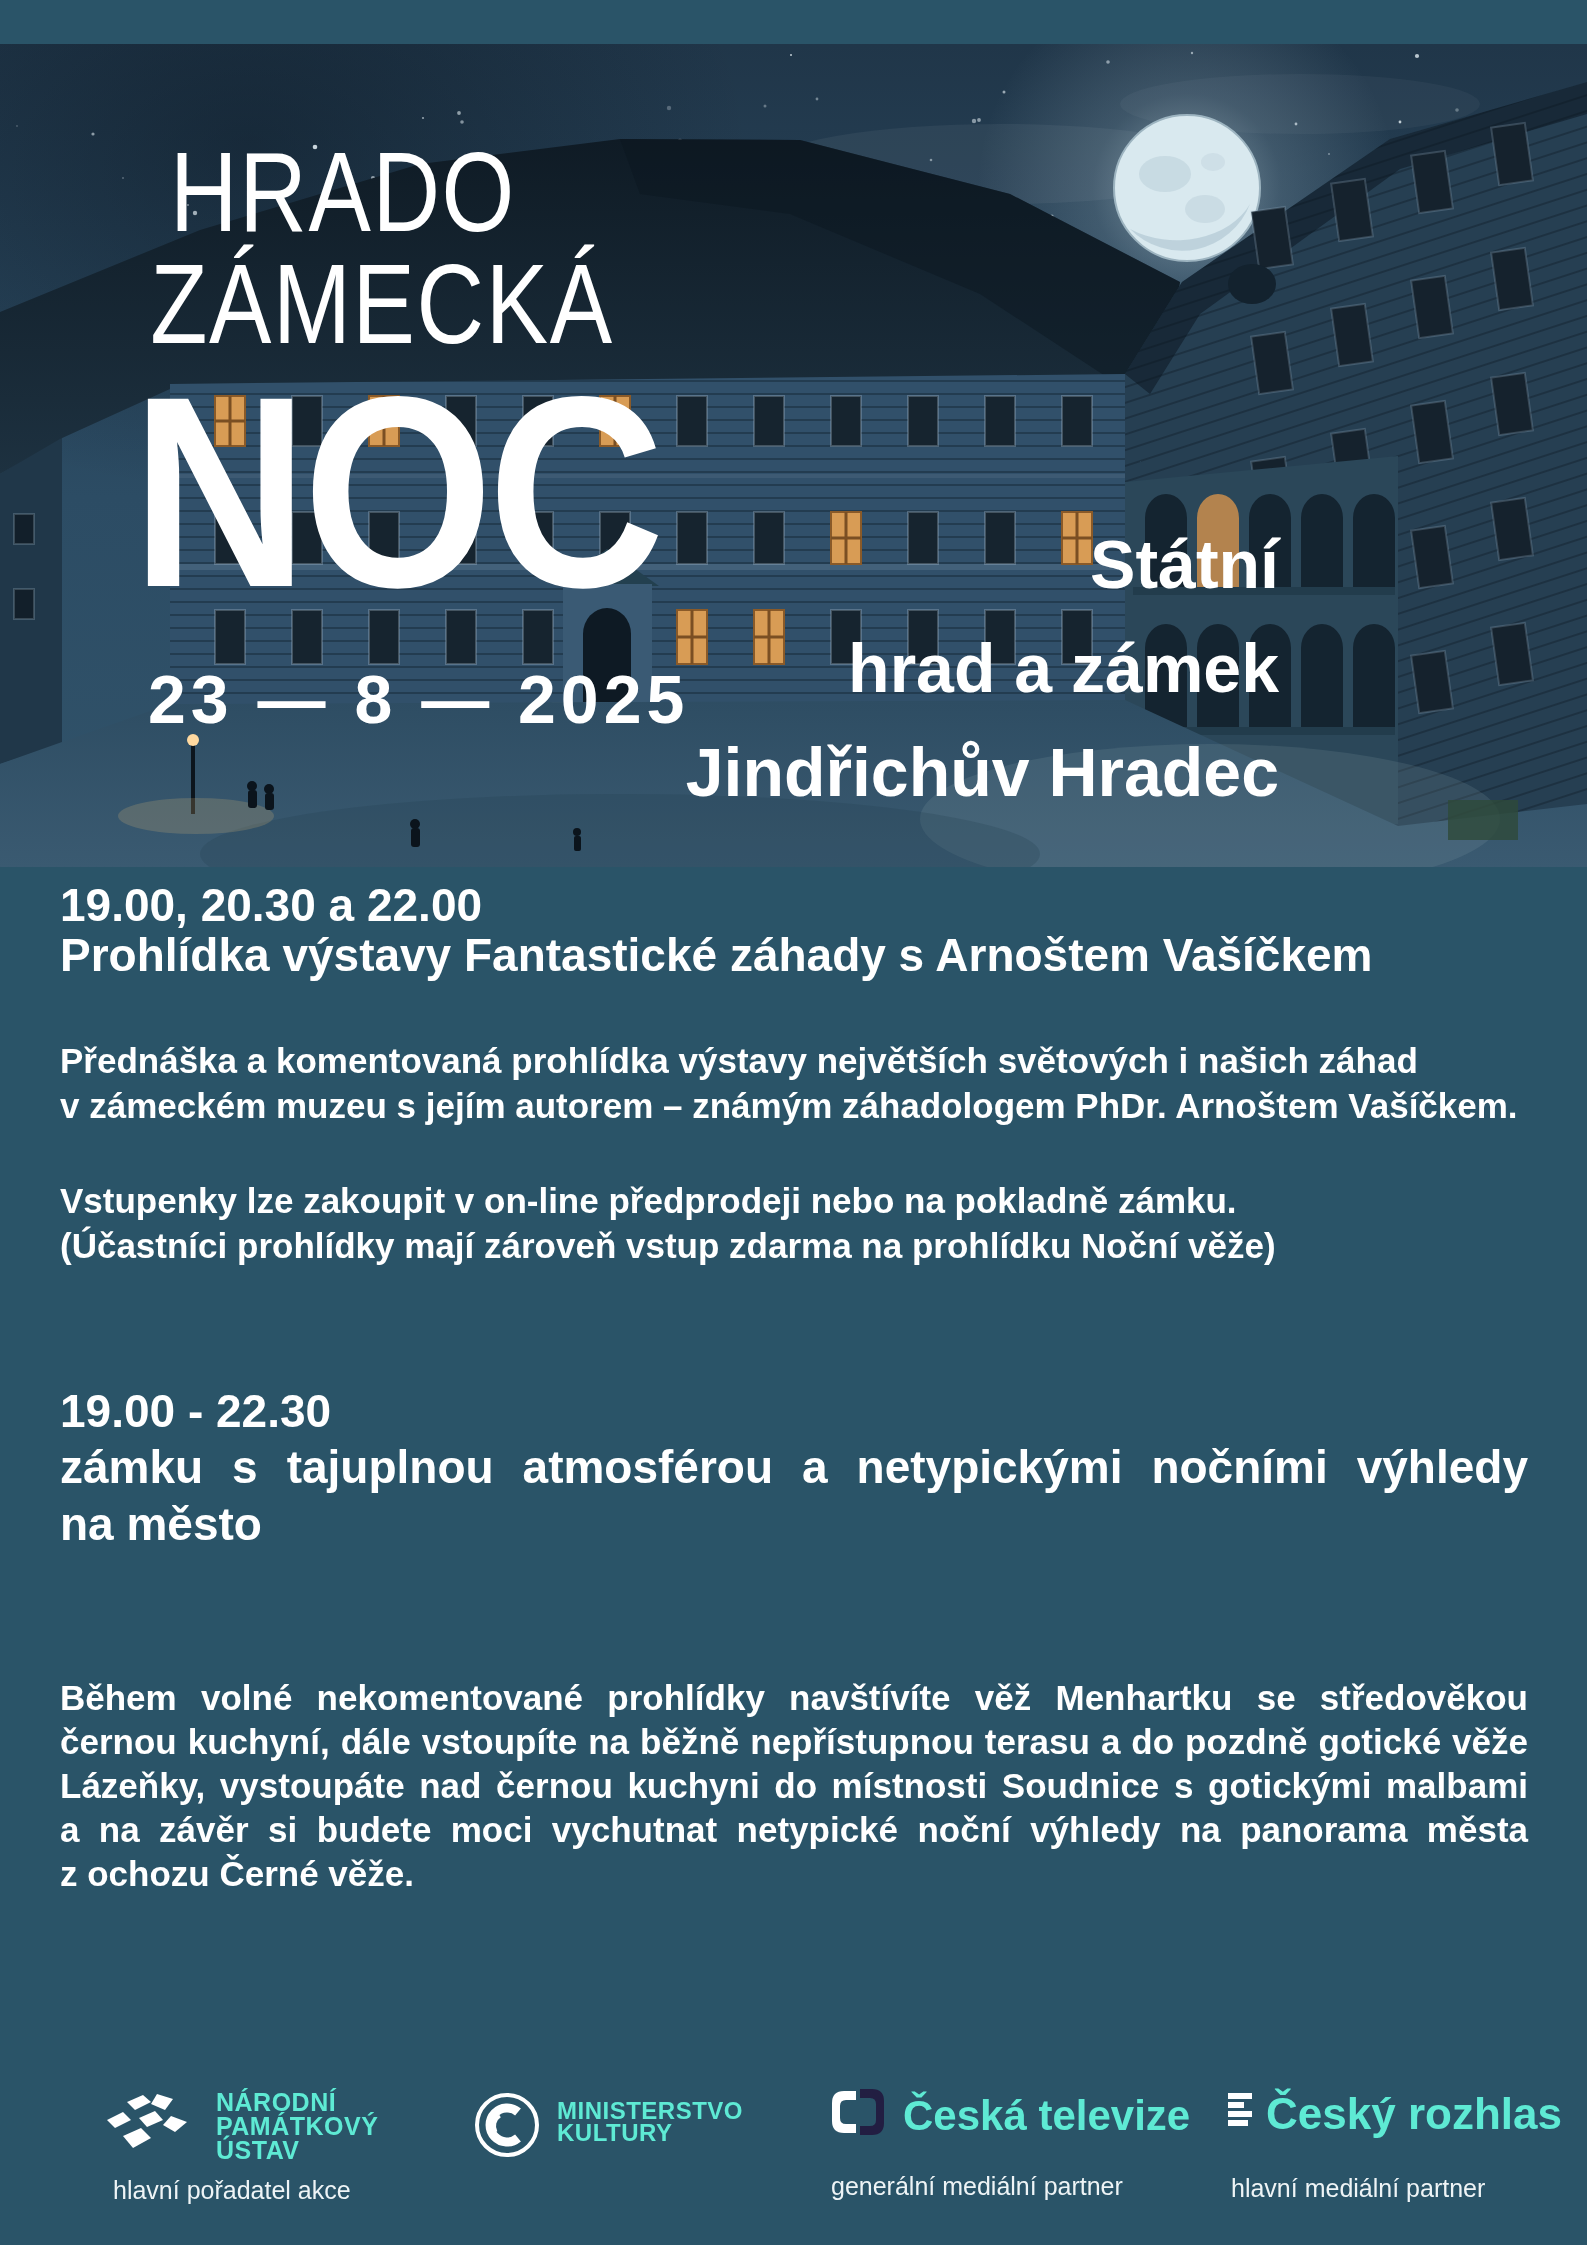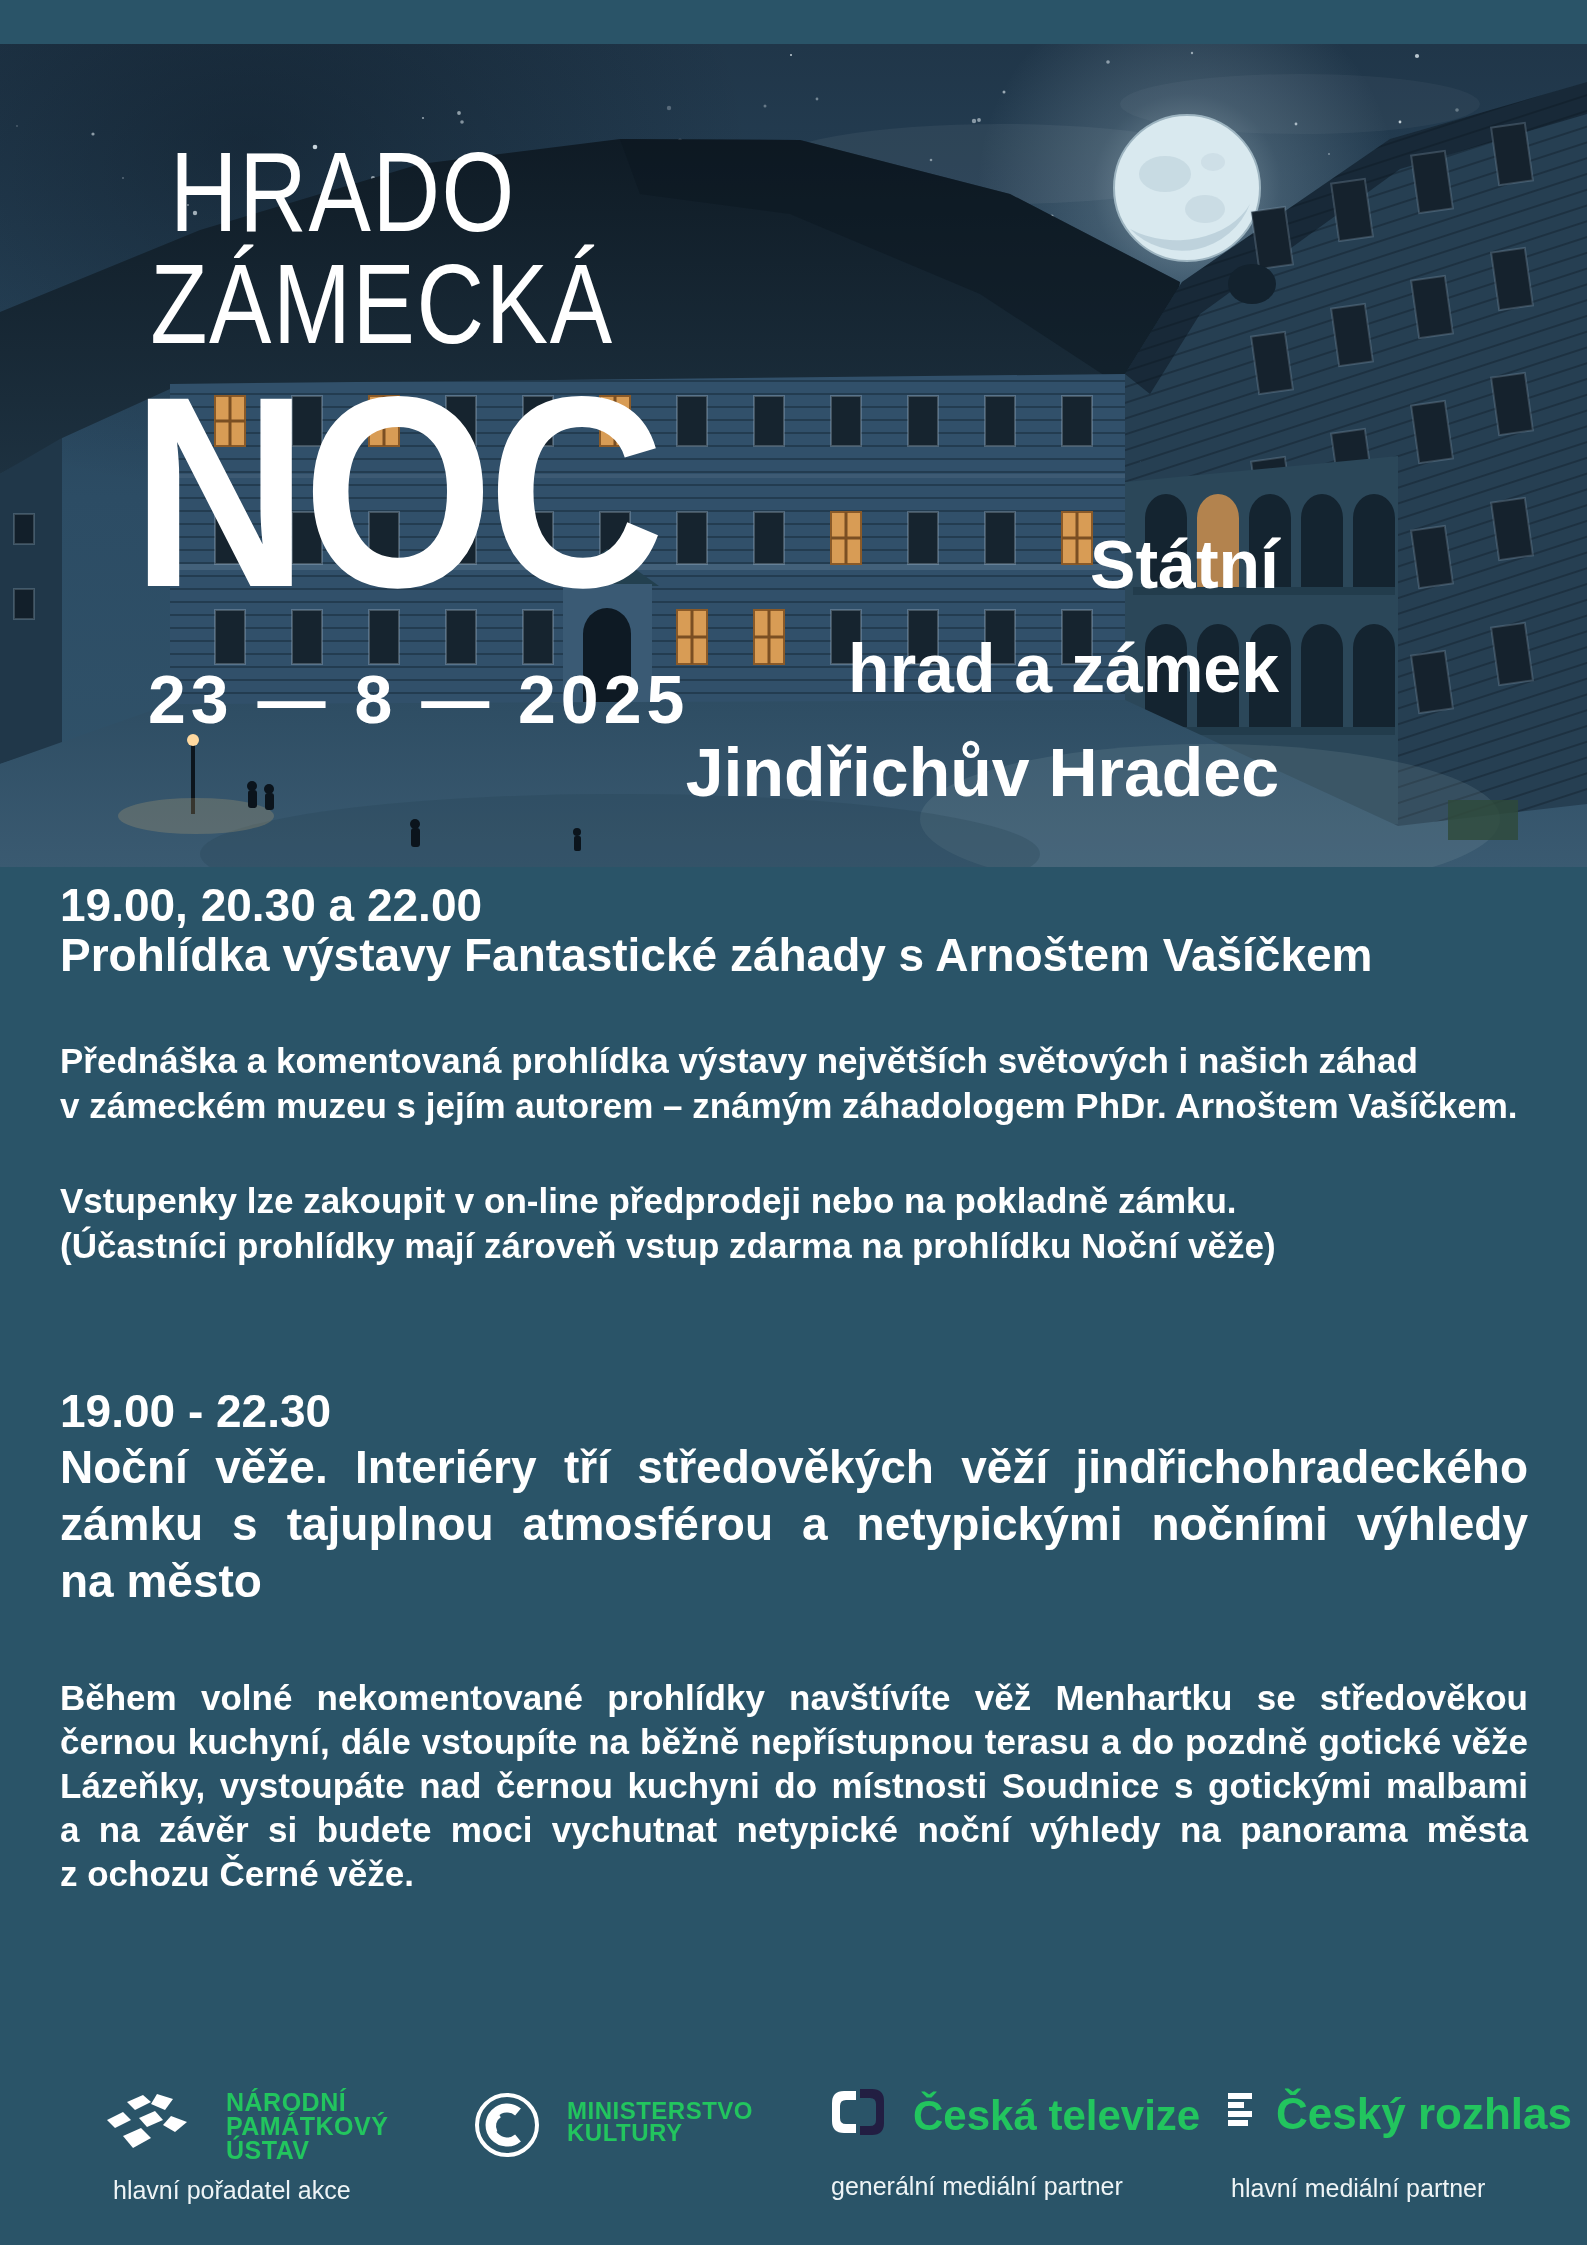--- a/index.html
+++ b/index.html
@@ -25,21 +25,21 @@
   .abs{position:absolute;left:60px;width:1468px;}
   .h-line{font-weight:bold;font-size:46px;line-height:50px;white-space:nowrap;}
   .body-text{font-weight:bold;font-size:35px;line-height:45px;white-space:pre-line;}
   .jline{display:block;font-weight:bold;font-size:46px;height:57px;
          text-align:justify;text-align-last:justify;}
   .jline-last{display:block;font-weight:bold;font-size:46px;height:57px;text-align:left;}
   .pline{display:block;font-weight:bold;font-size:35px;height:44px;
          text-align:justify;text-align-last:justify;}
   .pline-last{display:block;font-weight:bold;font-size:35px;height:44px;text-align:left;}
   
-  .partner-name{position:absolute;font-weight:bold;color:#22c55e;white-space:pre-line;margin-left:10px;}
+  .partner-name{position:absolute;font-weight:bold;color:#5eead4;white-space:pre-line;}
   .npu-name{left:216px;top:2090px;font-size:25px;line-height:24px;letter-spacing:.5px;}
   .mk-name{left:557px;top:2100px;font-size:24px;line-height:22px;letter-spacing:.5px;}
   .ct-name{left:903px;top:2092px;font-size:42px;text-align:right;}
   .cro-name{left:1266px;top:2089px;font-size:44px;}
   .caption{position:absolute;font-size:25px;font-weight:normal;color:#eef4f6;}
   .cap-npu{left:113px;top:2176px;}
   .cap-ct{left:831px;top:2172px;}
   .cro-cap{left:1231px;top:2174px;}
   .logo{position:absolute;}
 </style>
@@ -273,21 +273,20 @@
 
   <div class="abs h-line" style="top:880px">19.00, 20.30 a 22.00</div>
   <div class="abs h-line" style="top:930px">Prohlídka výstavy Fantastické záhady s Arnoštem Vašíčkem</div>
   <div class="abs body-text" style="top:1038px">Přednáška a komentovaná prohlídka výstavy největších světových i našich záhad
 v zámeckém muzeu s jejím autorem – známým záhadologem PhDr. Arnoštem Vašíčkem.</div>
   <div class="abs body-text" style="top:1178px">Vstupenky lze zakoupit v on-line předprodeji nebo na pokladně zámku.
 (Účastníci prohlídky mají zároveň vstup zdarma na prohlídku Noční věže)</div>
 
   <div class="abs h-line" style="top:1386px">19.00 - 22.30</div>
   <div class="abs" style="top:1440px">
-    <span class="jline">Noční věže. Interiéry tří středověkých věží jindřichohradeckého</span>
     <span class="jline">zámku s tajuplnou atmosférou a netypickými nočními výhledy</span>
     <span class="jline-last">na město</span>
   </div>
   <div class="abs" style="top:1678px">
     <span class="pline">Během volné nekomentované prohlídky navštívíte věž Menhartku se středověkou</span>
     <span class="pline">černou kuchyní, dále vstoupíte na běžně nepřístupnou terasu a do pozdně gotické věže</span>
     <span class="pline">Lázeňky, vystoupáte nad černou kuchyni do místnosti Soudnice s gotickými malbami</span>
     <span class="pline">a na závěr si budete moci vychutnat netypické noční výhledy na panorama města</span>
     <span class="pline-last">z ochozu Černé věže.</span>
   </div>

